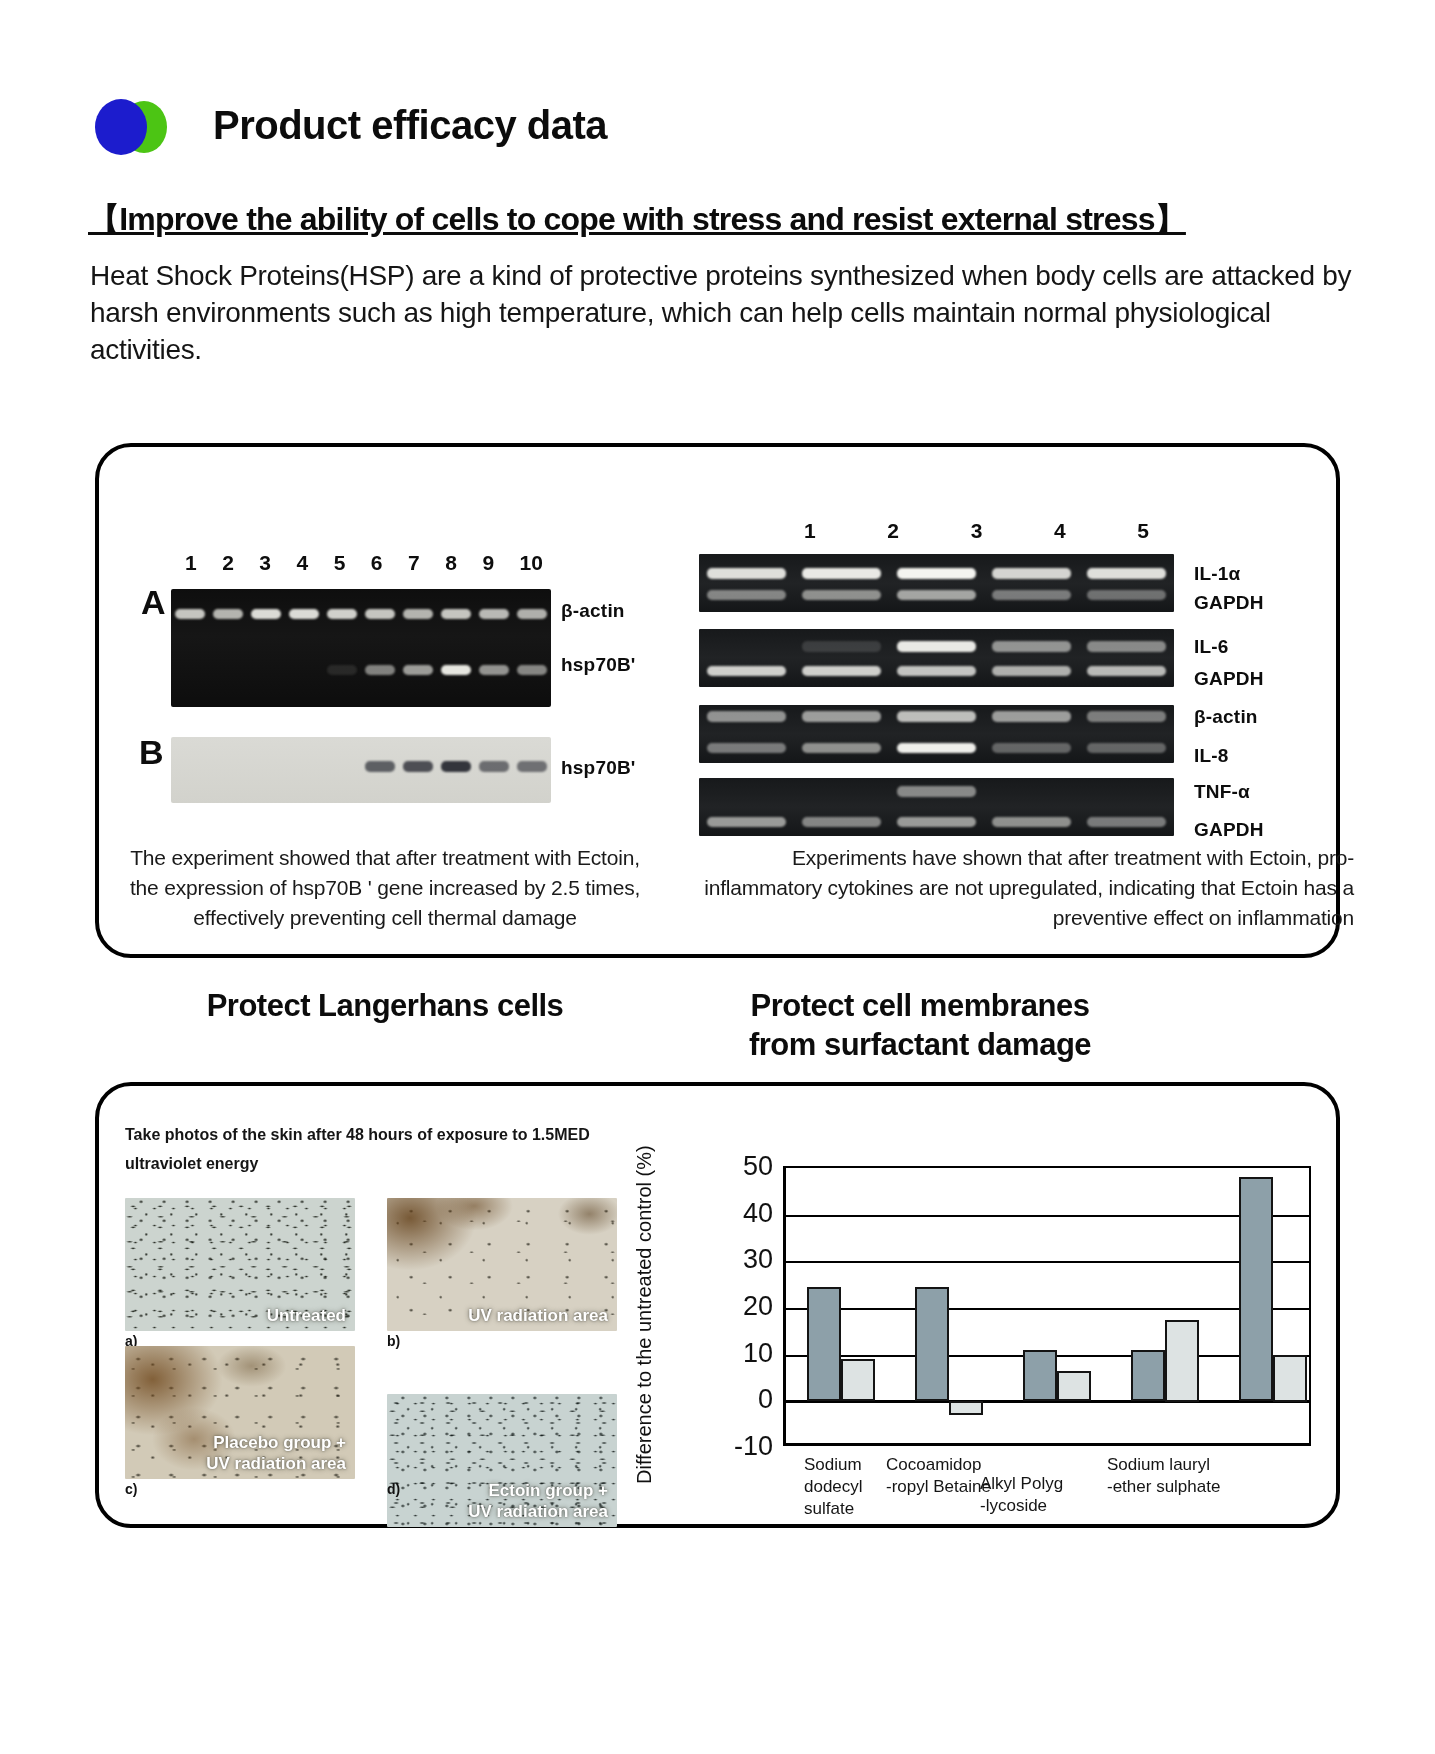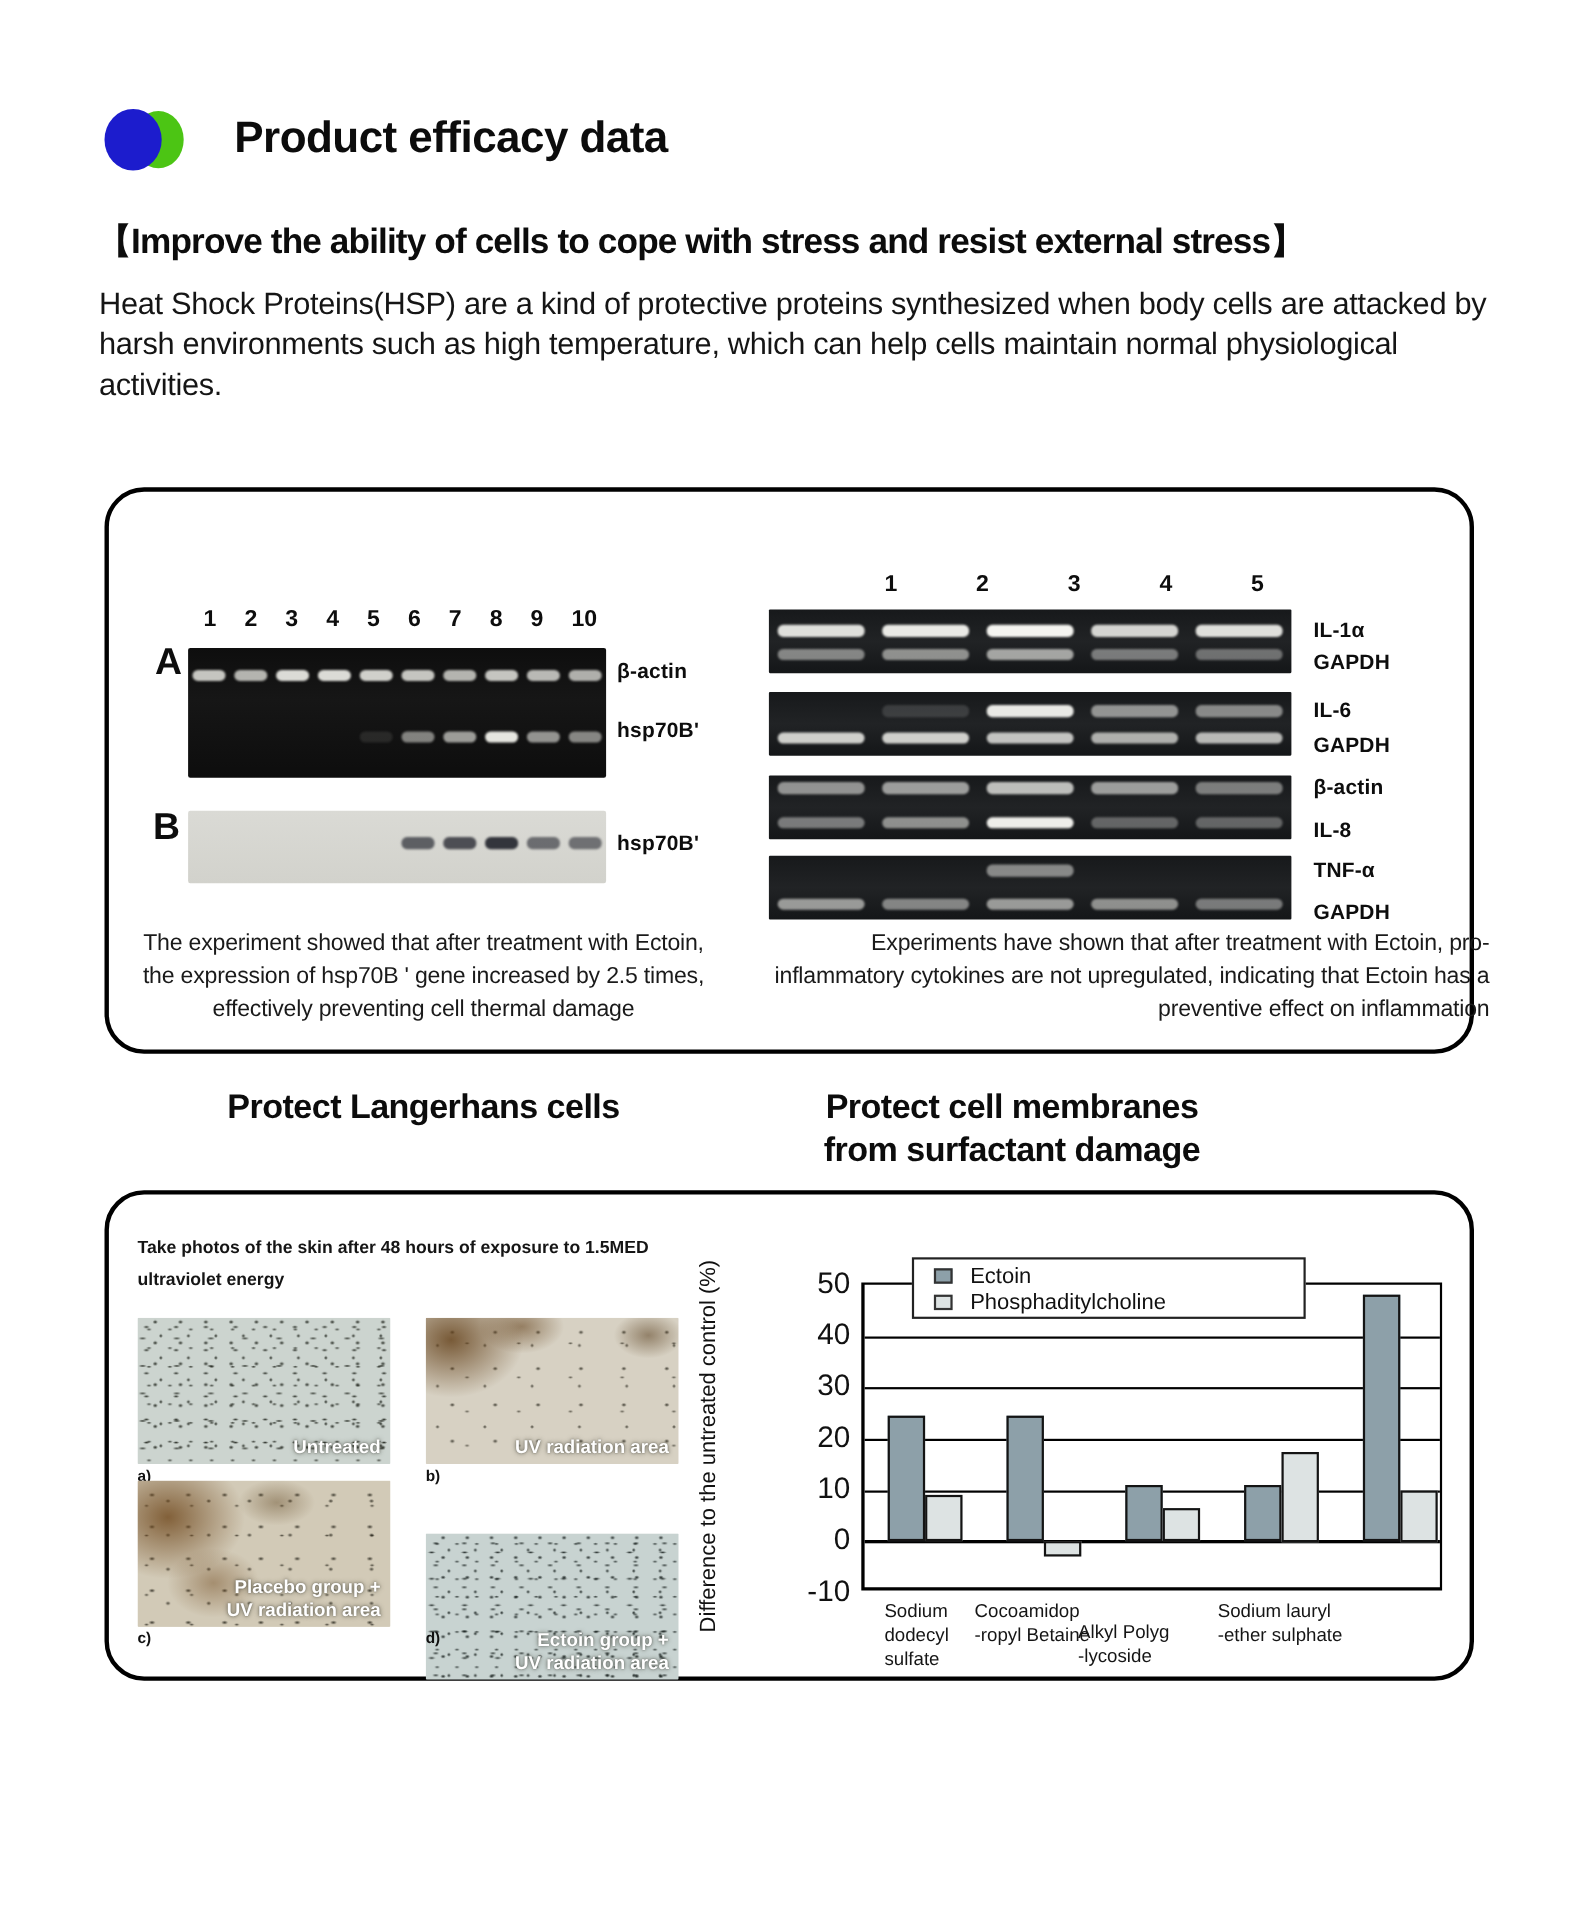--- a/index.html
+++ b/index.html
@@ -8,21 +8,21 @@
     position:relative; width:1435px; height:1754px; background:#ffffff;
     font-family:"Liberation Sans","DejaVu Sans",sans-serif; color:#111; overflow:hidden;
   }
   
   .logo { position:absolute; left:95px; top:99px; width:75px; height:56px; }
   .logo span { position:absolute; border-radius:50%; }
   .logo-green { left:26px; top:2px; width:46px; height:52px; }
   .logo-blue  { left:0; top:0; width:52px; height:56px; }
   
   .h1 { position:absolute; left:213px; top:103px; font-size:40px; font-weight:600; letter-spacing:-0.5px; color:#0c0c0c; }
-  .intro-heading { position:absolute; left:88px; top:198px; width:1290px; font-size:32px; font-weight:800; letter-spacing:-0.8px; color:#0c0c0c; }
+  .intro-heading { position:absolute; left:88px; top:198px; width:1290px; font-size:32px; font-weight:800; letter-spacing:-0.8px; color:#0c0c0c;text-decoration:underline; }
   .intro-body { position:absolute; left:90px; top:257px; width:1270px; font-size:28px; line-height:37px; font-weight:400; letter-spacing:-0.3px; color:#151515; }
   .sec1-title { position:absolute; left:90px; top:390px; width:1120px; text-align:center; font-size:30px; font-weight:800; letter-spacing:-0.5px; color:#0c0c0c; }
   .sec2-title { position:absolute; top:986px; width:510px; text-align:center; font-size:31px; font-weight:800; letter-spacing:-0.5px; line-height:39px; color:#0c0c0c; }
   .sec2-left { left:130px; }
   .sec2-right { left:665px; }
   
   .box { position:absolute; left:95px; width:1245px; background:#fff; border:4px solid #000; border-radius:36px; }
   .box1 { top:443px; height:515px; }
   .box2 { top:1082px; height:446px; }
   
@@ -256,30 +256,20 @@
           <div class="bar" style="left: 129px; top: 119px; width: 34px; height: 114px; background: rgb(141, 160, 169);"></div>
           <div class="bar" style="left: 237px; top: 182px; width: 34px; height: 51px; background: rgb(141, 160, 169);"></div>
           <div class="bar" style="left: 345px; top: 182px; width: 34px; height: 51px; background: rgb(141, 160, 169);"></div>
           <div class="bar" style="left: 453px; top: 9px; width: 34px; height: 224px; background: rgb(141, 160, 169);"></div>
           <div class="bar" style="left: 55px; top: 191px; width: 34px; height: 42px; background: rgb(221, 227, 227);"></div>
           <div class="bar" style="left: 163px; top: 233px; width: 34px; height: 14px; background: rgb(221, 227, 227);"></div>
           <div class="bar" style="left: 271px; top: 203px; width: 34px; height: 30px; background: rgb(221, 227, 227);"></div>
           <div class="bar" style="left: 379px; top: 152px; width: 34px; height: 82px; background: rgb(221, 227, 227);"></div>
           <div class="bar" style="left: 487px; top: 187px; width: 34px; height: 47px; background: rgb(221, 227, 227);"></div>
         </div>
-      <div class="legend">
-        <div class="legend-row">
-          <span class="legend-swatch" id="sw0" style="background: rgb(141, 160, 169);"></span>
-          <span class="legend-text">Ectoin</span>
-        </div>
-        <div class="legend-row">
-          <span class="legend-swatch" id="sw1" style="background: rgb(221, 227, 227);"></span>
-          <span class="legend-text">Phosphaditylcholine</span>
-        </div>
-      </div>
     <div class="ytick" style="left: 602px; top: 63px;">50</div>
         <div class="ytick" style="left: 602px; top: 110px;">40</div>
         <div class="ytick" style="left: 602px; top: 156px;">30</div>
         <div class="ytick" style="left: 602px; top: 203px;">20</div>
         <div class="ytick" style="left: 602px; top: 250px;">10</div>
         <div class="ytick" style="left: 602px; top: 296px;">0</div>
         <div class="ytick" style="left: 602px; top: 343px;">-10</div>
         <div class="xlabel" style="left: 705px; top: 368px;">Sodium<br>dodecyl<br>sulfate</div>
         <div class="xlabel" style="left: 787px; top: 368px;">Cocoamidop<br>-ropyl Betaine</div>
         <div class="xlabel" style="left: 881px; top: 368px; margin-top: 19px;">Alkyl Polyg<br>-lycoside</div>

